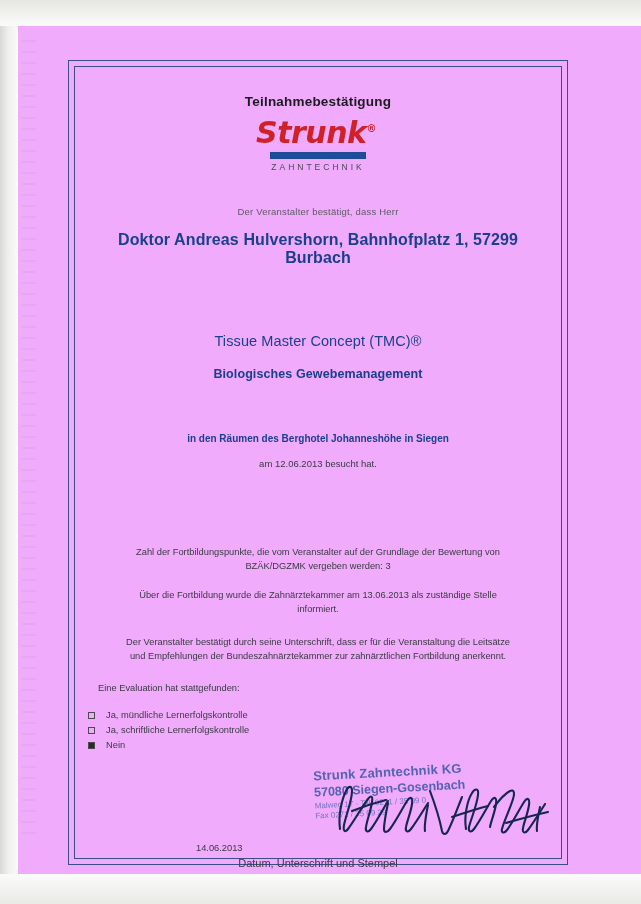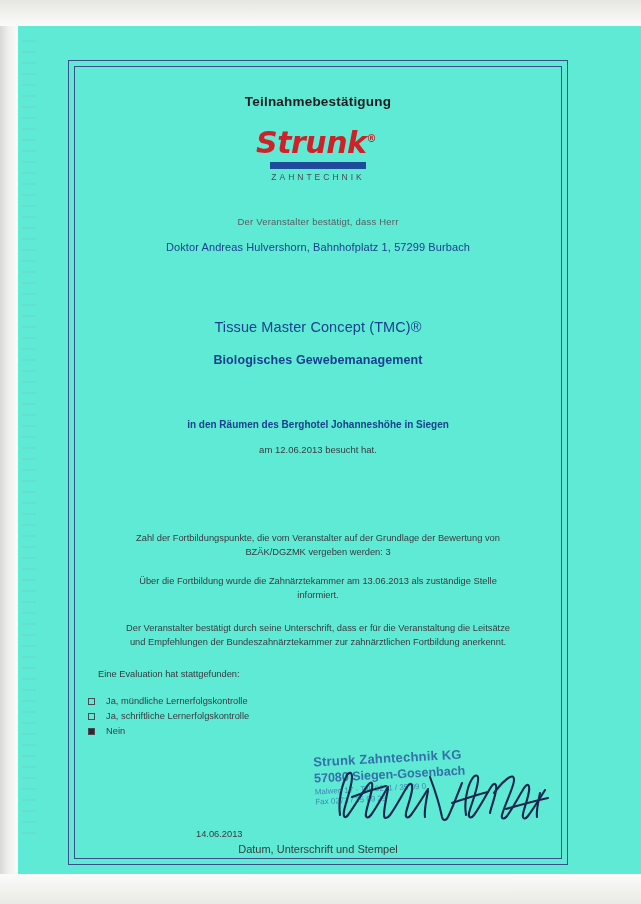--- a/index.html
+++ b/index.html
@@ -10,21 +10,21 @@
   body {
     width: 641px;
     height: 904px;
     overflow: hidden;
     font-family: "Liberation Sans", sans-serif;
   }
   .page {
     position: relative;
     width: 641px;
     height: 904px;
-    background: #5eead4;
+    background: #f0abfc;
   }
   
   .scan-edge-left {
     position: absolute;
     top: 0; left: 0;
     width: 18px; height: 904px;
     background: linear-gradient(to right, #d8d8d4 0%, #efefec 45%, #fbfbfa 100%);
   }
   .scan-edge-top {
     position: absolute;
@@ -82,21 +82,21 @@
   .doc-title {
     text-align: center;
     font-size: 13.5px;
     font-weight: bold;
     letter-spacing: .2px;
     color: #1c1c20;
     margin-top: 14px;
   }
 
   .logo-block {
-    margin-top: 17px;
+    margin-top: 7px;
     text-align: center;
   }
   .logo-word {
     position: relative;
     display: inline-block;
     font-family: "DejaVu Sans", sans-serif;
     font-size: 30px;
     font-weight: bold;
     font-style: italic;
     letter-spacing: -0.5px;
@@ -125,22 +125,22 @@
   }
 
   .line-grey {
     text-align: center;
     font-size: 9.5px;
     color: #5c5c62;
     letter-spacing: .2px;
   }
   .line-bold-blue {
     text-align: center;
-    font-size: 11px;
-    font-weight: normal;
+    font-size: 16px;
+    font-weight: bold;
     color: #1b3f8f;
     letter-spacing: .1px;
   }
   .line-big-blue {
     text-align: center;
     font-size: 14.5px;
     font-weight: normal;
     color: #1b3f8f;
     letter-spacing: .1px;
   }

